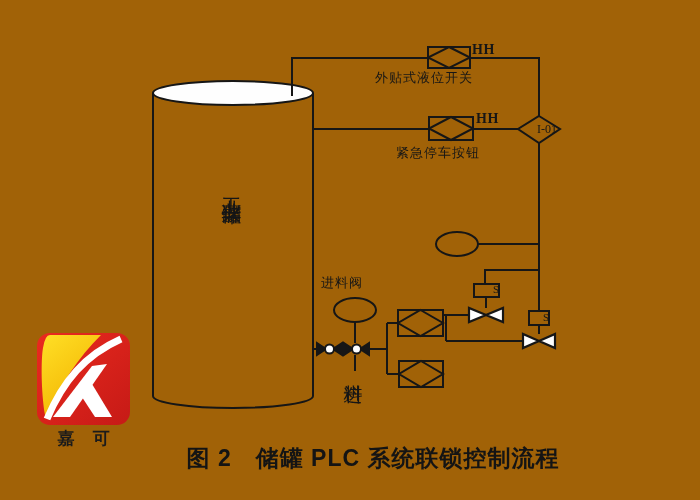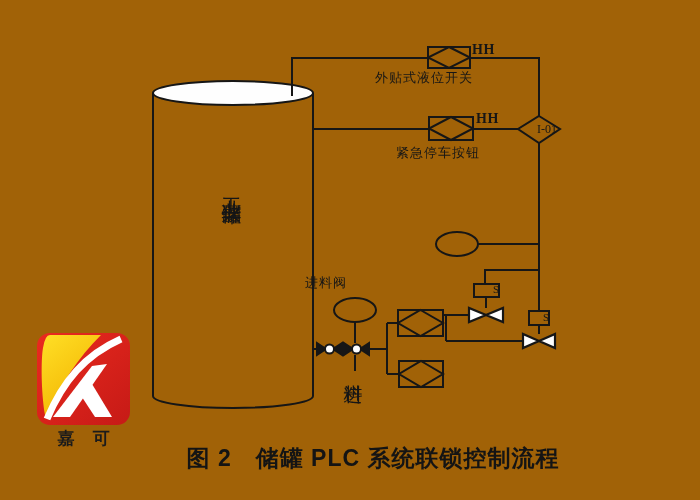--- a/index.html
+++ b/index.html
@@ -117,21 +117,21 @@
 
   <div class="lbl tag" style="left:476px;top:112px;">HH</div>
   <div class="lbl cn" style="left:396px;top:146px;">紧急停车按钮</div>
 
   <div class="lbl tiny" style="left:521px;top:123px;width:36px;font-size:12px;">I-01</div>
 
 
   <div class="lbl tiny" style="left:474px;top:284px;width:25px;">S</div>
   <div class="lbl tiny" style="left:529px;top:312px;width:20px;">S</div>
 
-  <div class="lbl cn" style="left:305px;top:276px;">进料阀</div>
+  <div class="lbl cn" style="left:321px;top:276px;">进料阀</div>
   <div class="lbl vert" style="left:343px;top:369px;font-size:19px;">进料</div>
 
   <div class="logo-wrap">
     <svg width="93" height="92" viewBox="0 0 93 92">
       <defs>
         <linearGradient id="lgY" x1="0" y1="0" x2="0.6" y2="1">
           <stop offset="0" stop-color="#ffdf26"></stop>
             <stop offset="1" stop-color="#f2b300"></stop>
         </linearGradient>
         <linearGradient id="lgR" x1="0" y1="0" x2="1" y2="1">

